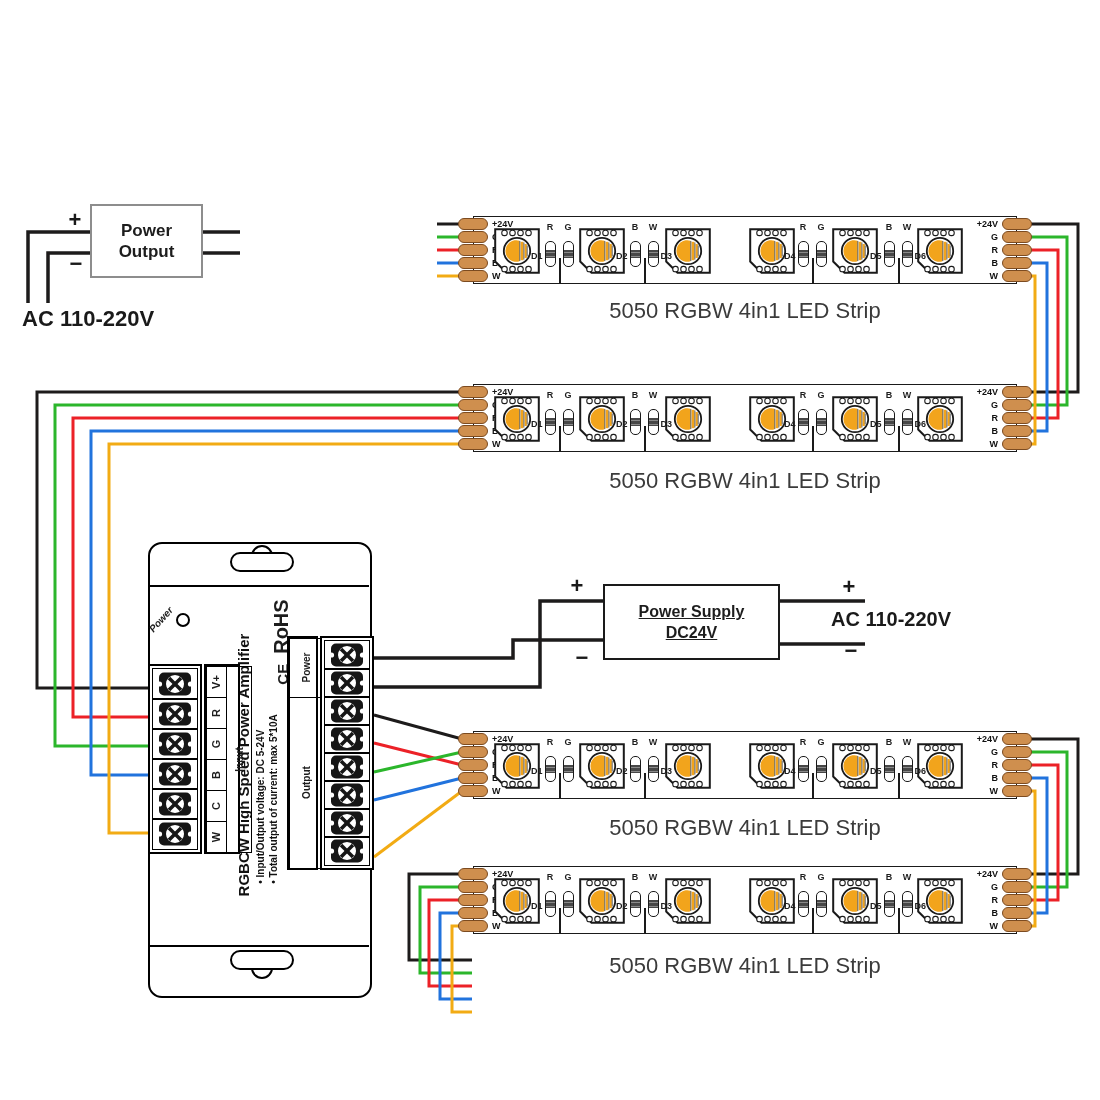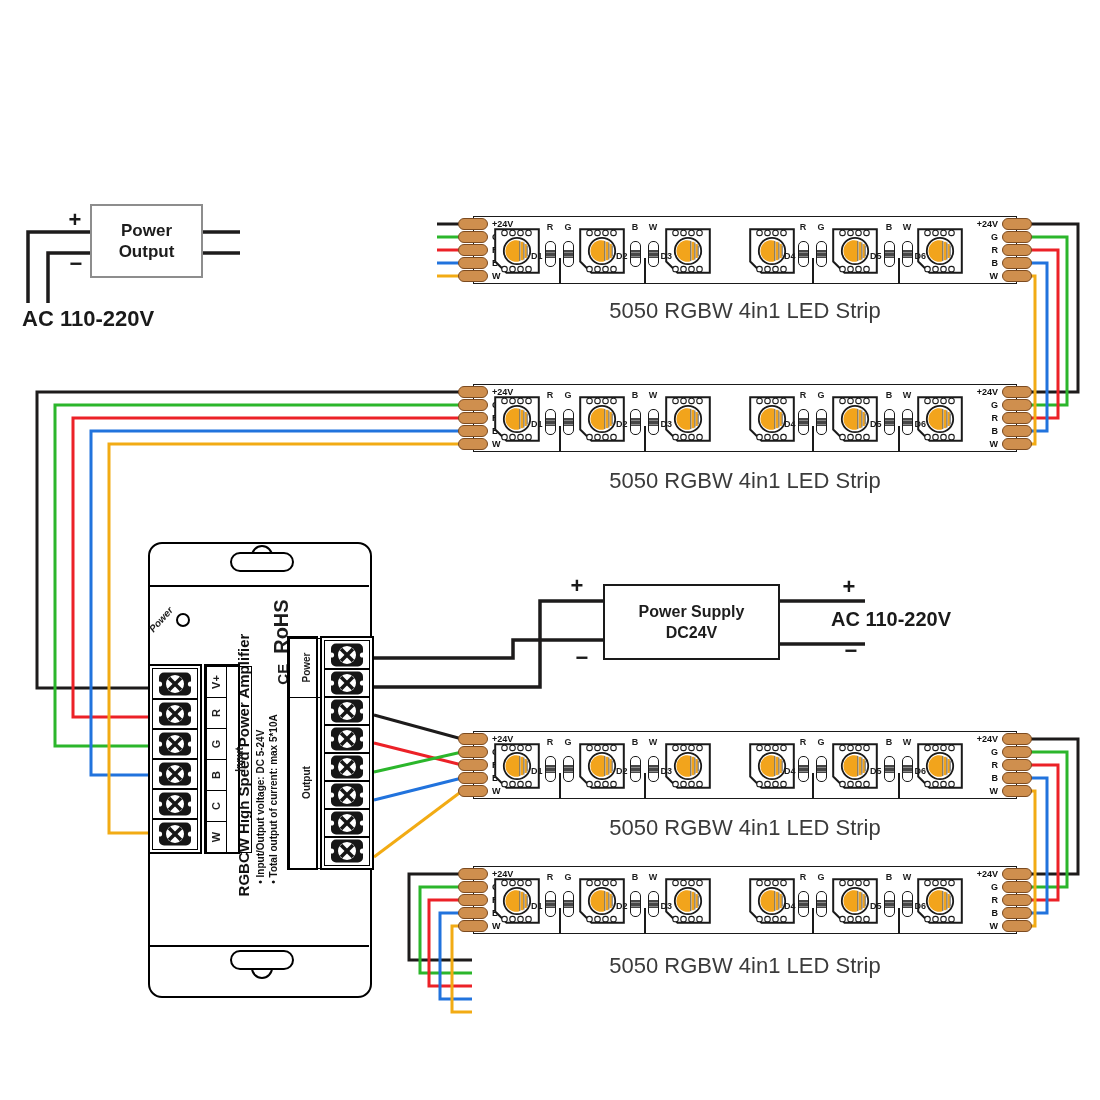--- a/index.html
+++ b/index.html
@@ -7,21 +7,21 @@
           font-family:"Liberation Sans","DejaVu Sans",sans-serif;color:#1d1d1d;}
   #wires{position:absolute;left:0;top:0;z-index:1;}
   .comp{position:absolute;z-index:2;}
   #title{left:0;top:56px;width:1100px;text-align:center;font-size:43px;font-weight:bold;
          letter-spacing:-1px;color:#3b3b3e;}
   
   .box{background:#fff;display:flex;flex-direction:column;align-items:center;justify-content:center;
        text-align:center;font-weight:bold;box-sizing:border-box;}
   #psu-ac{left:90px;top:204px;width:113px;height:74px;border:2px solid #8d8d8d;font-size:17px;line-height:21px;}
   #controller{left:240px;top:194px;width:197px;height:100px;border:3px solid #1a1a1a;font-size:24px;}
-  #psu-dc{left:603px;top:584px;width:177px;height:76px;border:2.5px solid #1a1a1a;font-size:16px;line-height:21px;}
+  #psu-dc{left:603px;top:584px;width:177px;height:76px;border:2.5px solid #1a1a1a;font-size:16px;line-height:21px;text-decoration:underline;}
   .mark{position:absolute;z-index:3;font-weight:bold;font-size:22px;color:#1a1a1a;transform:translate(-50%,-50%);}
   .aclabel{position:absolute;z-index:3;font-weight:bold;color:#1a1a1a;white-space:nowrap;}
   
   .strip{position:absolute;left:473px;width:544px;height:68px;background:#fff;
          border:1.5px solid #1a1a1a;box-sizing:border-box;z-index:2;}
   .caption{position:absolute;left:473px;width:544px;text-align:center;font-size:22px;color:#3b3b3b;z-index:2;}
   .pin{position:absolute;width:30px;height:12px;border-radius:6px;background:var(--pin);
        border:1.5px solid var(--pin-border);box-sizing:border-box;}
   .pinlab{position:absolute;font-size:9px;font-weight:bold;color:#111;line-height:12px;white-space:nowrap;}
   .led{position:absolute;width:46px;height:46px;top:11px;}

